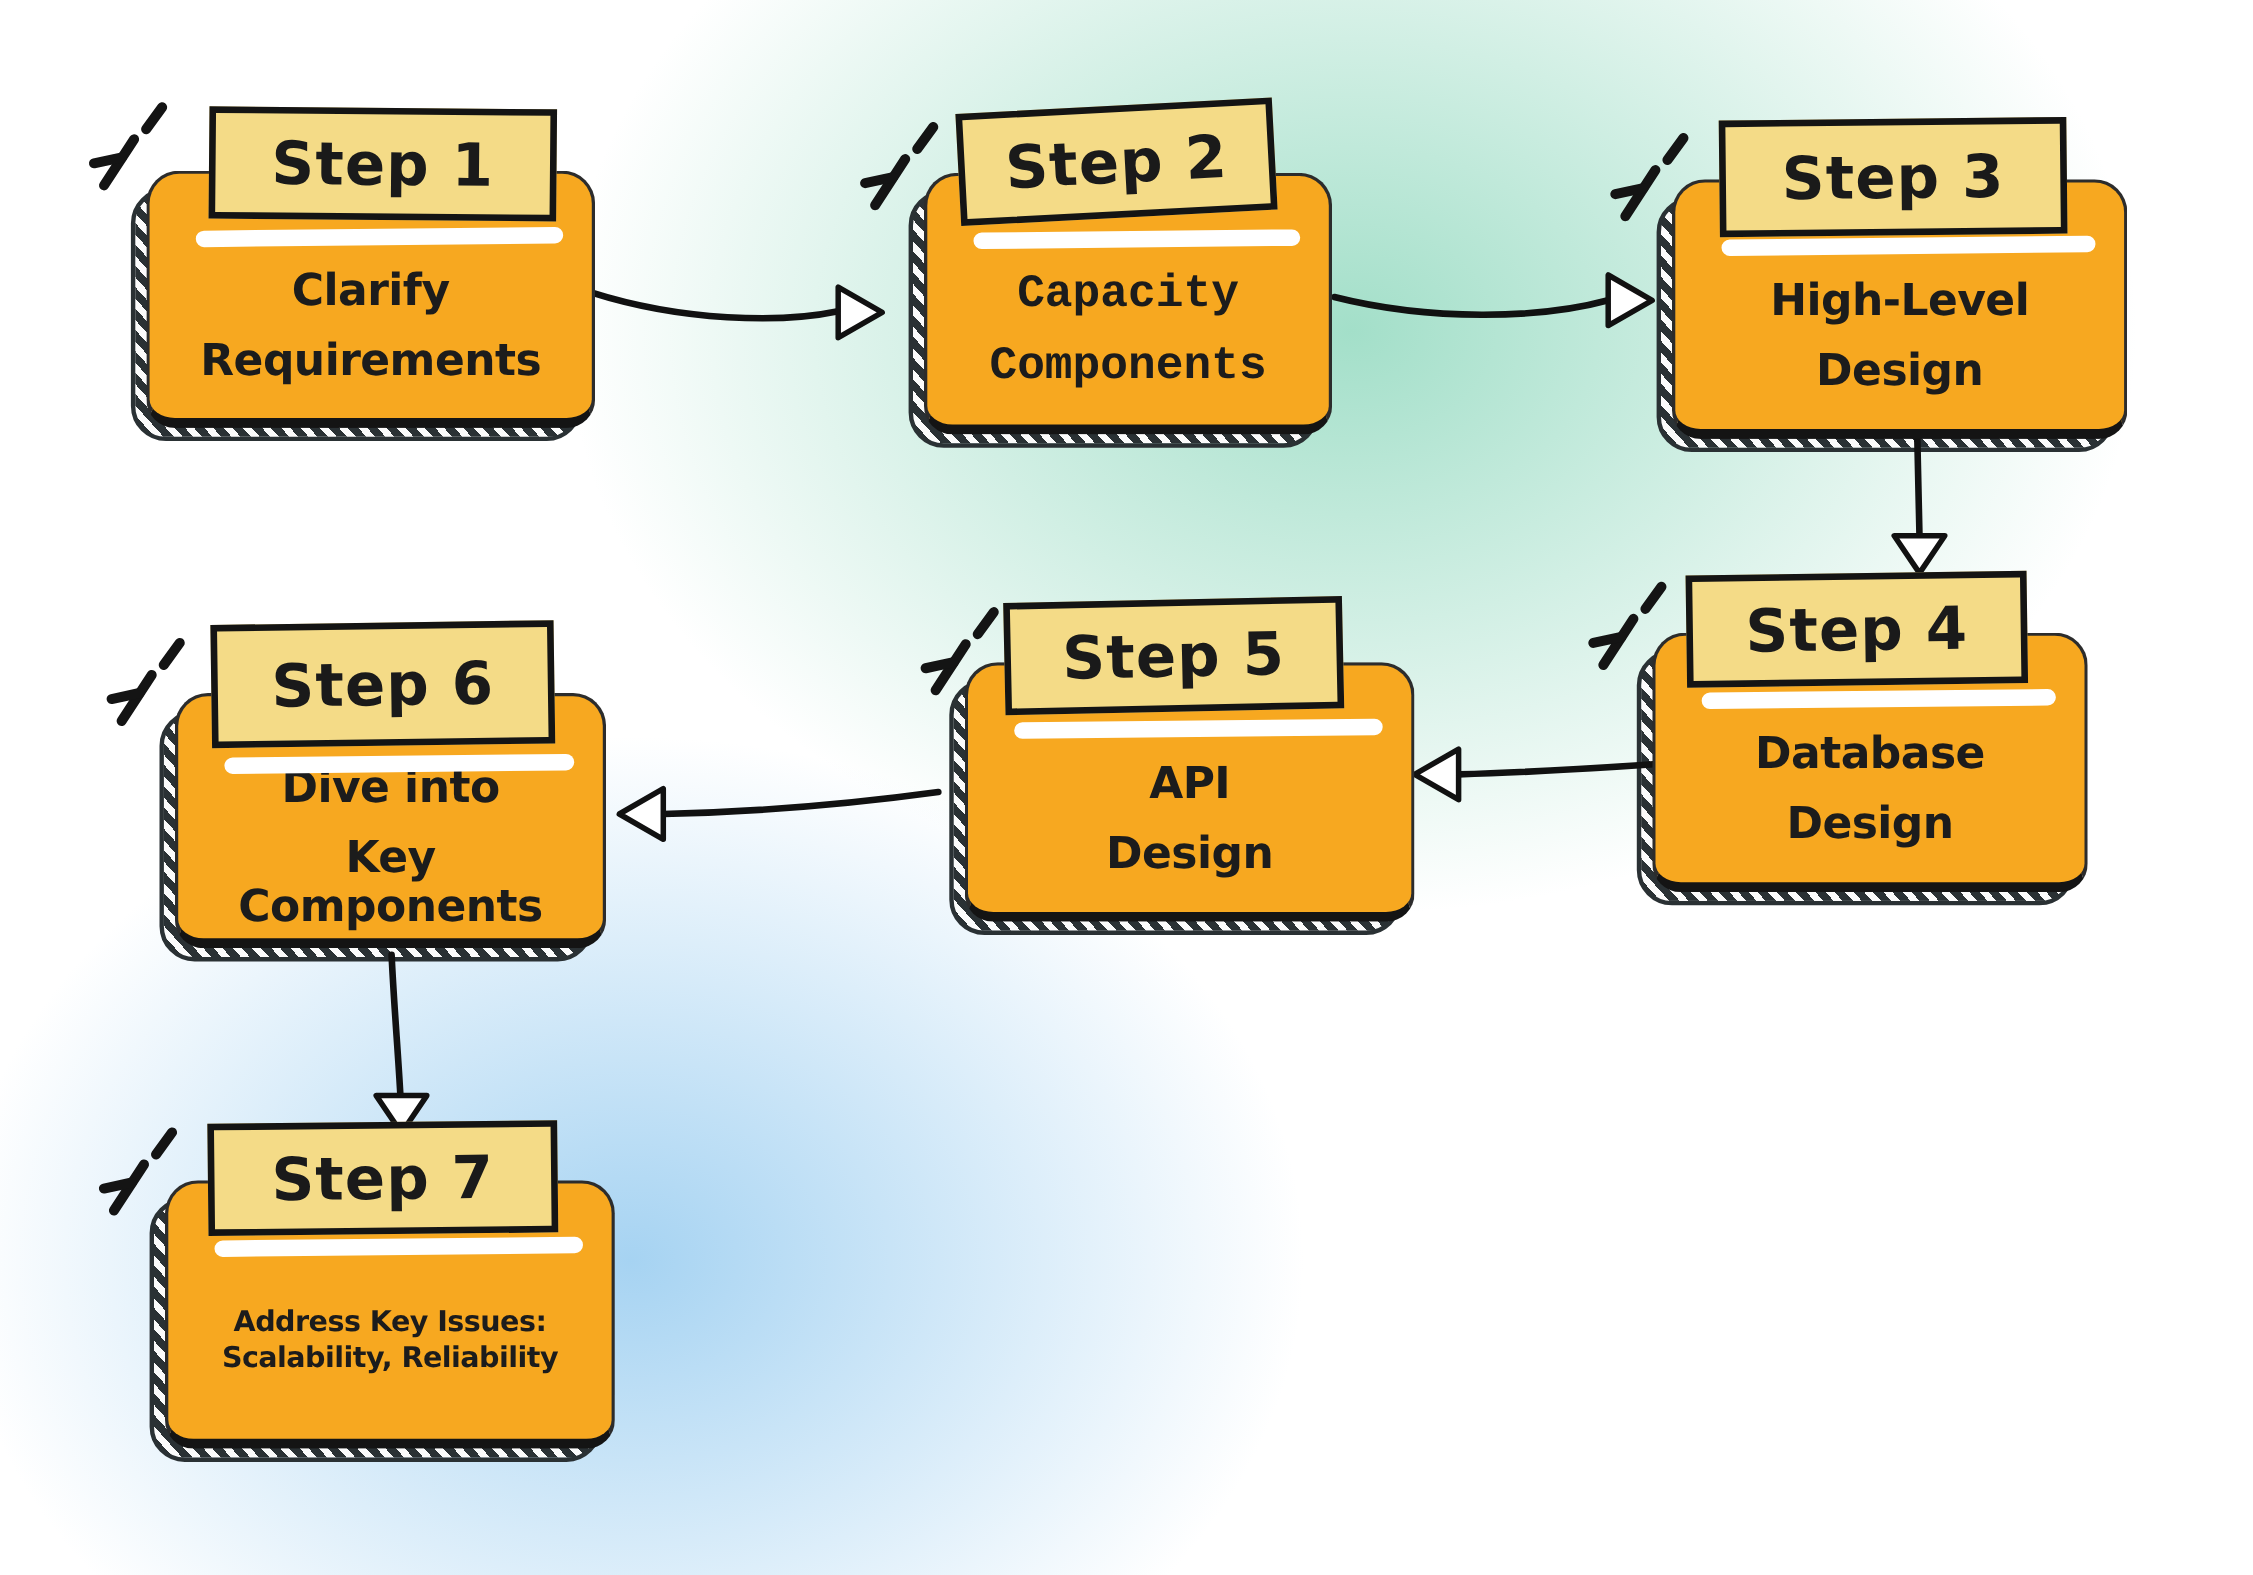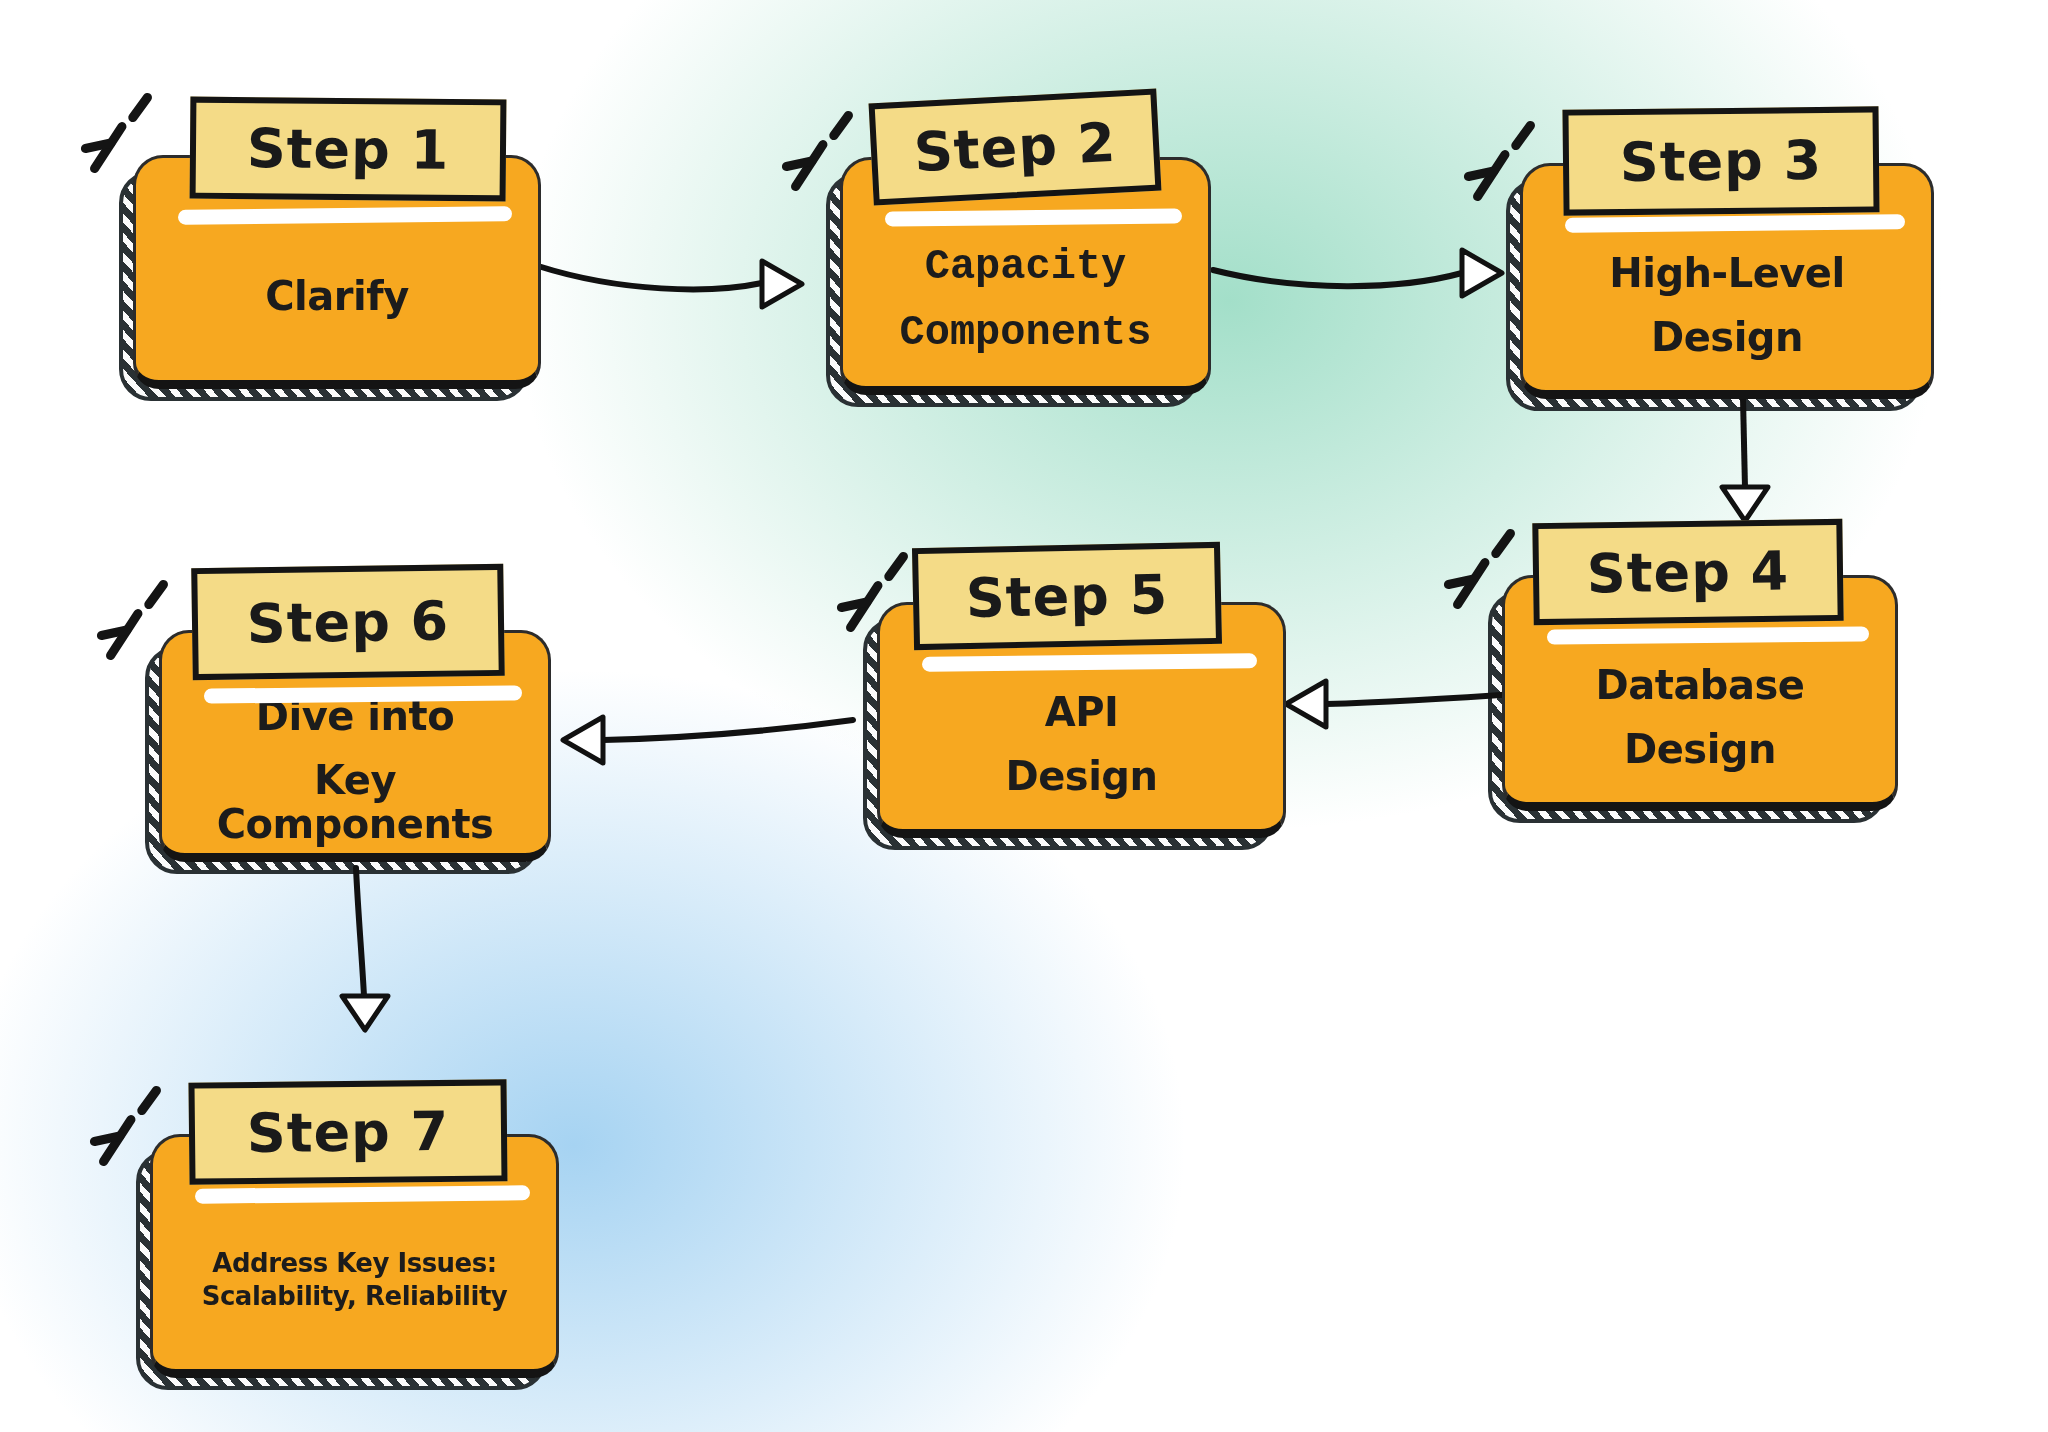--- a/index.html
+++ b/index.html
@@ -99,20 +99,21 @@
       <path d="M16 84 L46 38"></path>
         <path d="M58 28 L74 6"></path>
         <path d="M6 62 L34 56"></path>
     </svg>
     <div class="band"></div>
     <div class="label" style="left:54px;top:-60px;width:316px;--r:0.5deg">
       <span>Step 1</span>
     </div>
     <div class="card-body">
       <span class="line">Clarify</span>
+      <span class="line">Requirements</span>
     </div>
   </div>
 
   <div class="step" style="left:840px;top:157px;width:365px;height:226px">
     <svg class="sparkle" style="left:-62px;top:-52px" viewBox="0 0 90 90">
       <path d="M16 84 L46 38"></path>
         <path d="M58 28 L74 6"></path>
         <path d="M6 62 L34 56"></path>
     </svg>
     <div class="band"></div>
@@ -182,21 +183,21 @@
     <div class="band" style="top:54px"></div>
     <div class="label" style="left:30px;top:-67px;width:312px;height:112px;--r:-0.8deg">
       <span>Step 6</span>
     </div>
     <div class="card-body">
       <span class="line">Dive into</span>
       <span class="line">Key Components</span>
     </div>
   </div>
 
-  <div class="step" style="left:150px;top:1134px;width:403px;height:232px">
+  <div class="step" style="left:150px;top:1073px;width:403px;height:232px">
     <svg class="sparkle" style="left:-64px;top:-54px" viewBox="0 0 90 90">
       <path d="M16 84 L46 38"></path>
         <path d="M58 28 L74 6"></path>
         <path d="M6 62 L34 56"></path>
     </svg>
     <div class="band"></div>
     <div class="label" style="left:36px;top:-56px;width:318px;--r:-0.6deg">
       <span>Step 7</span>
     </div>
     <div class="card-body small">

